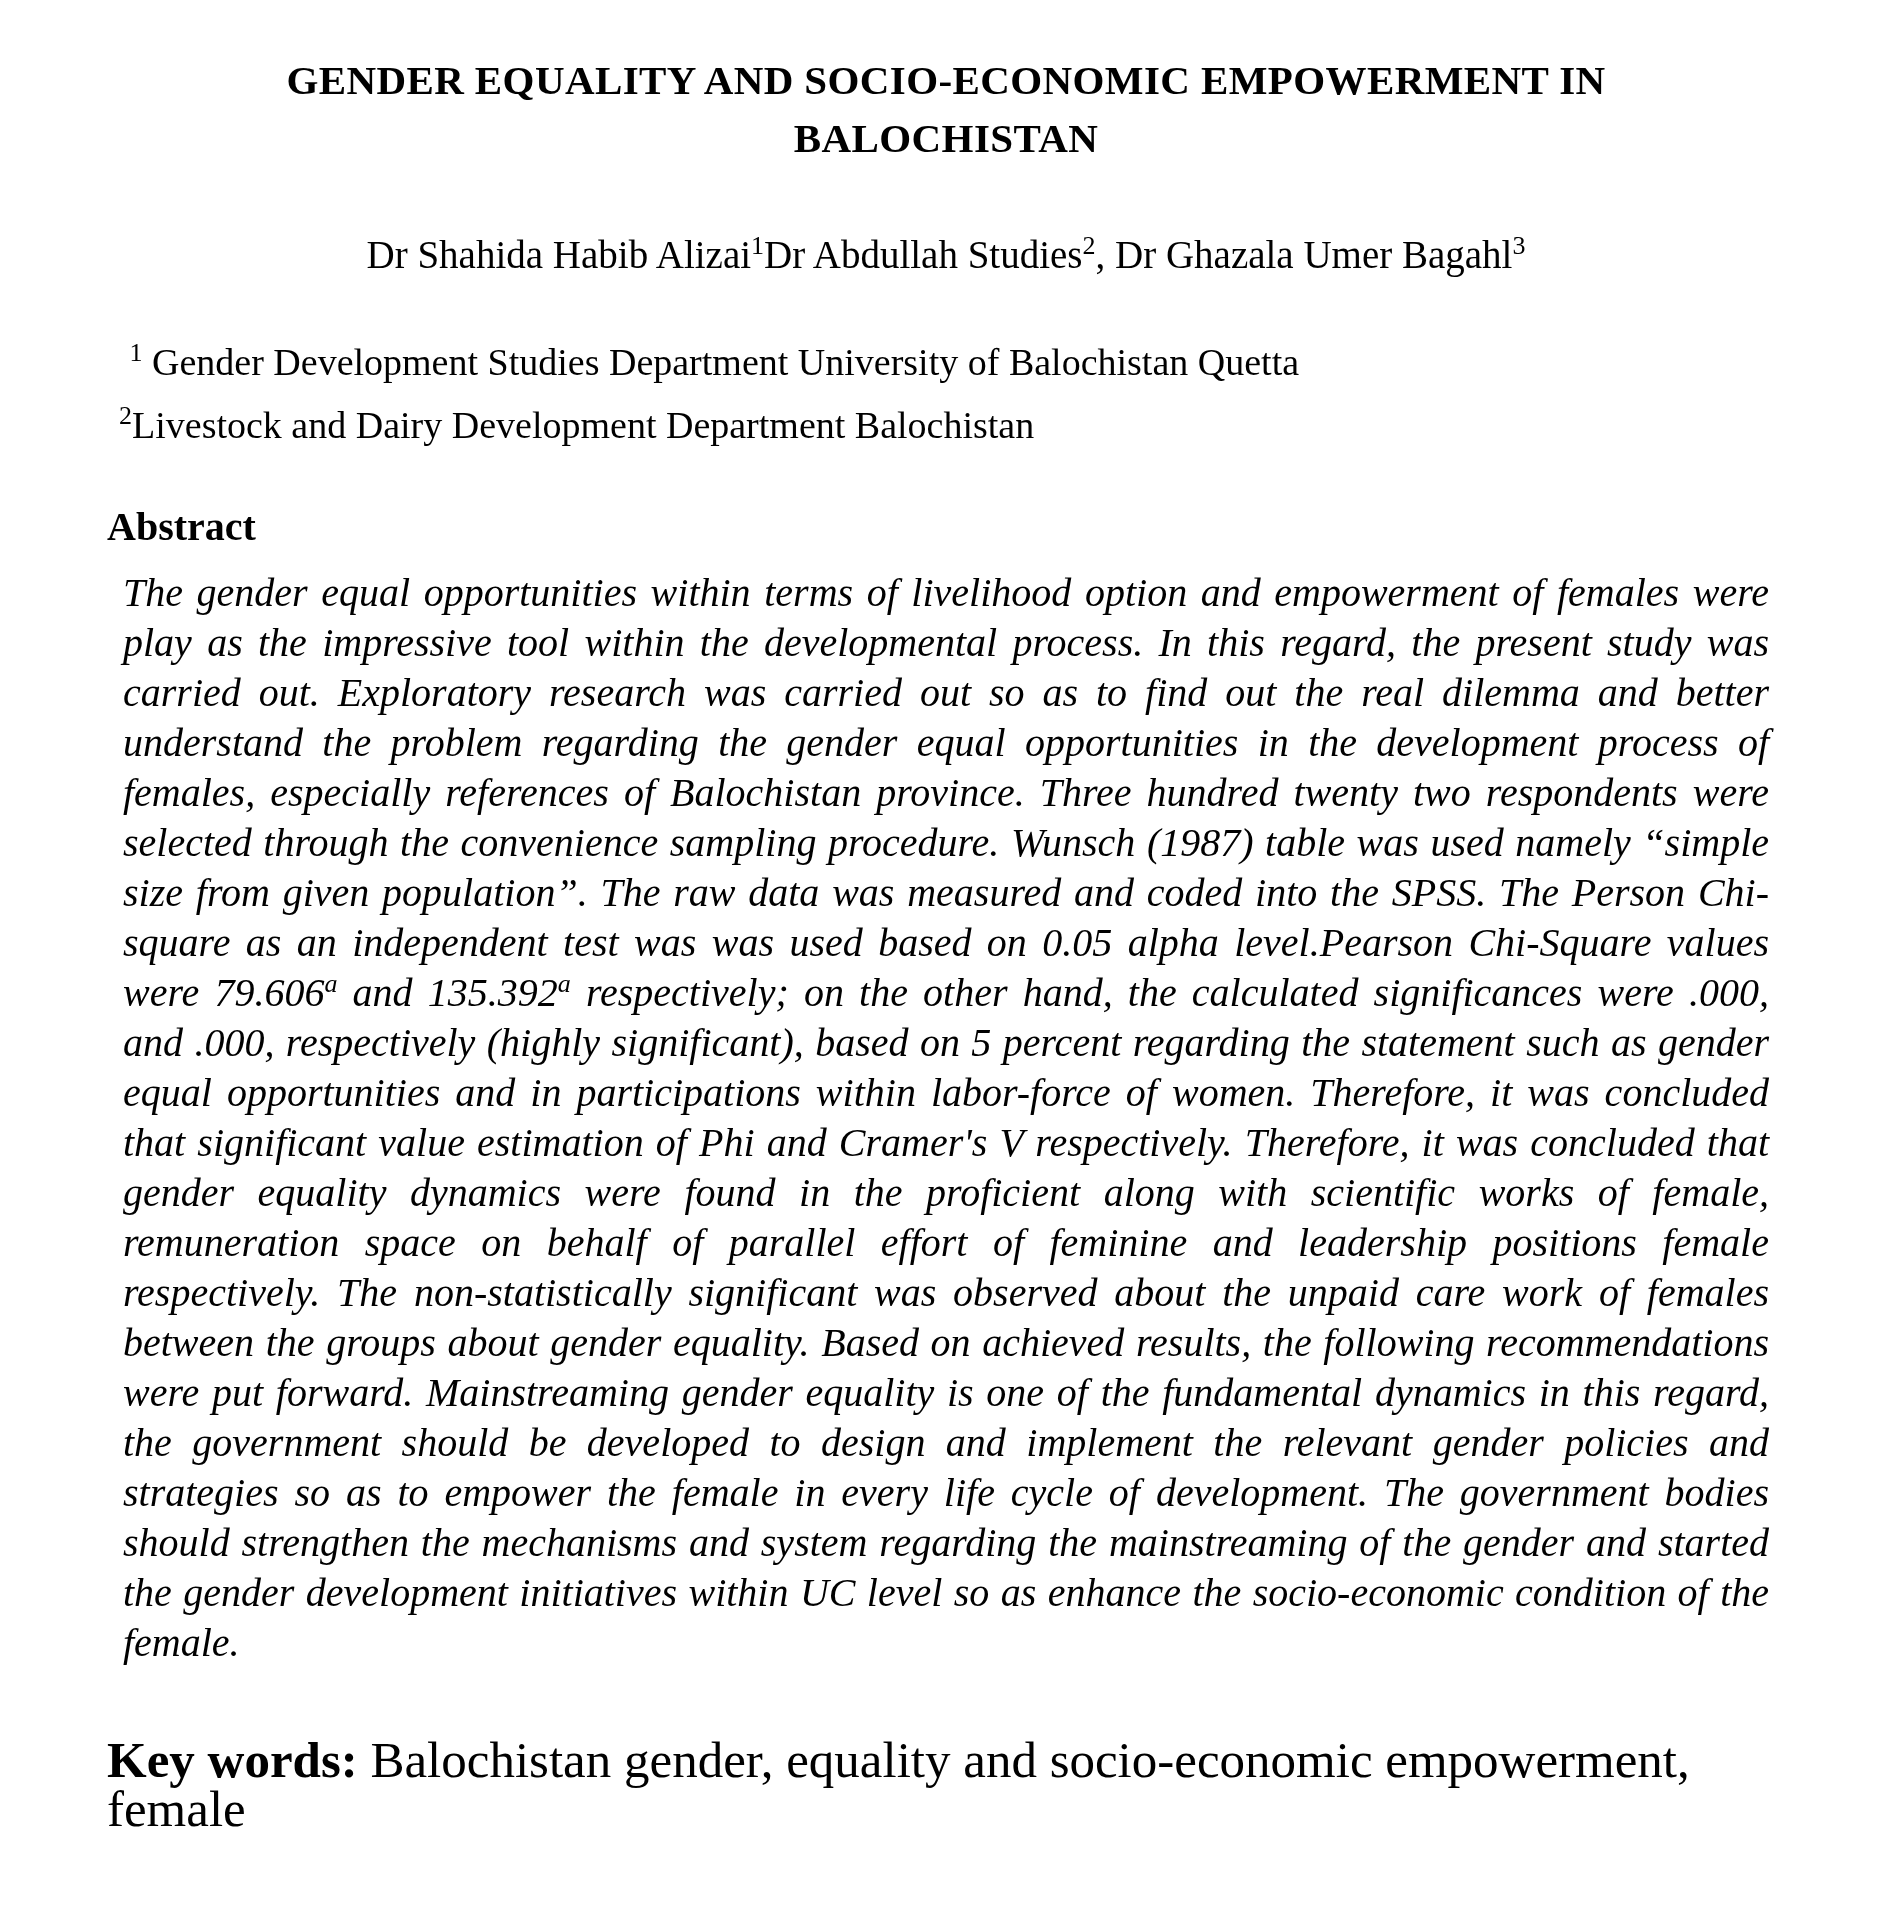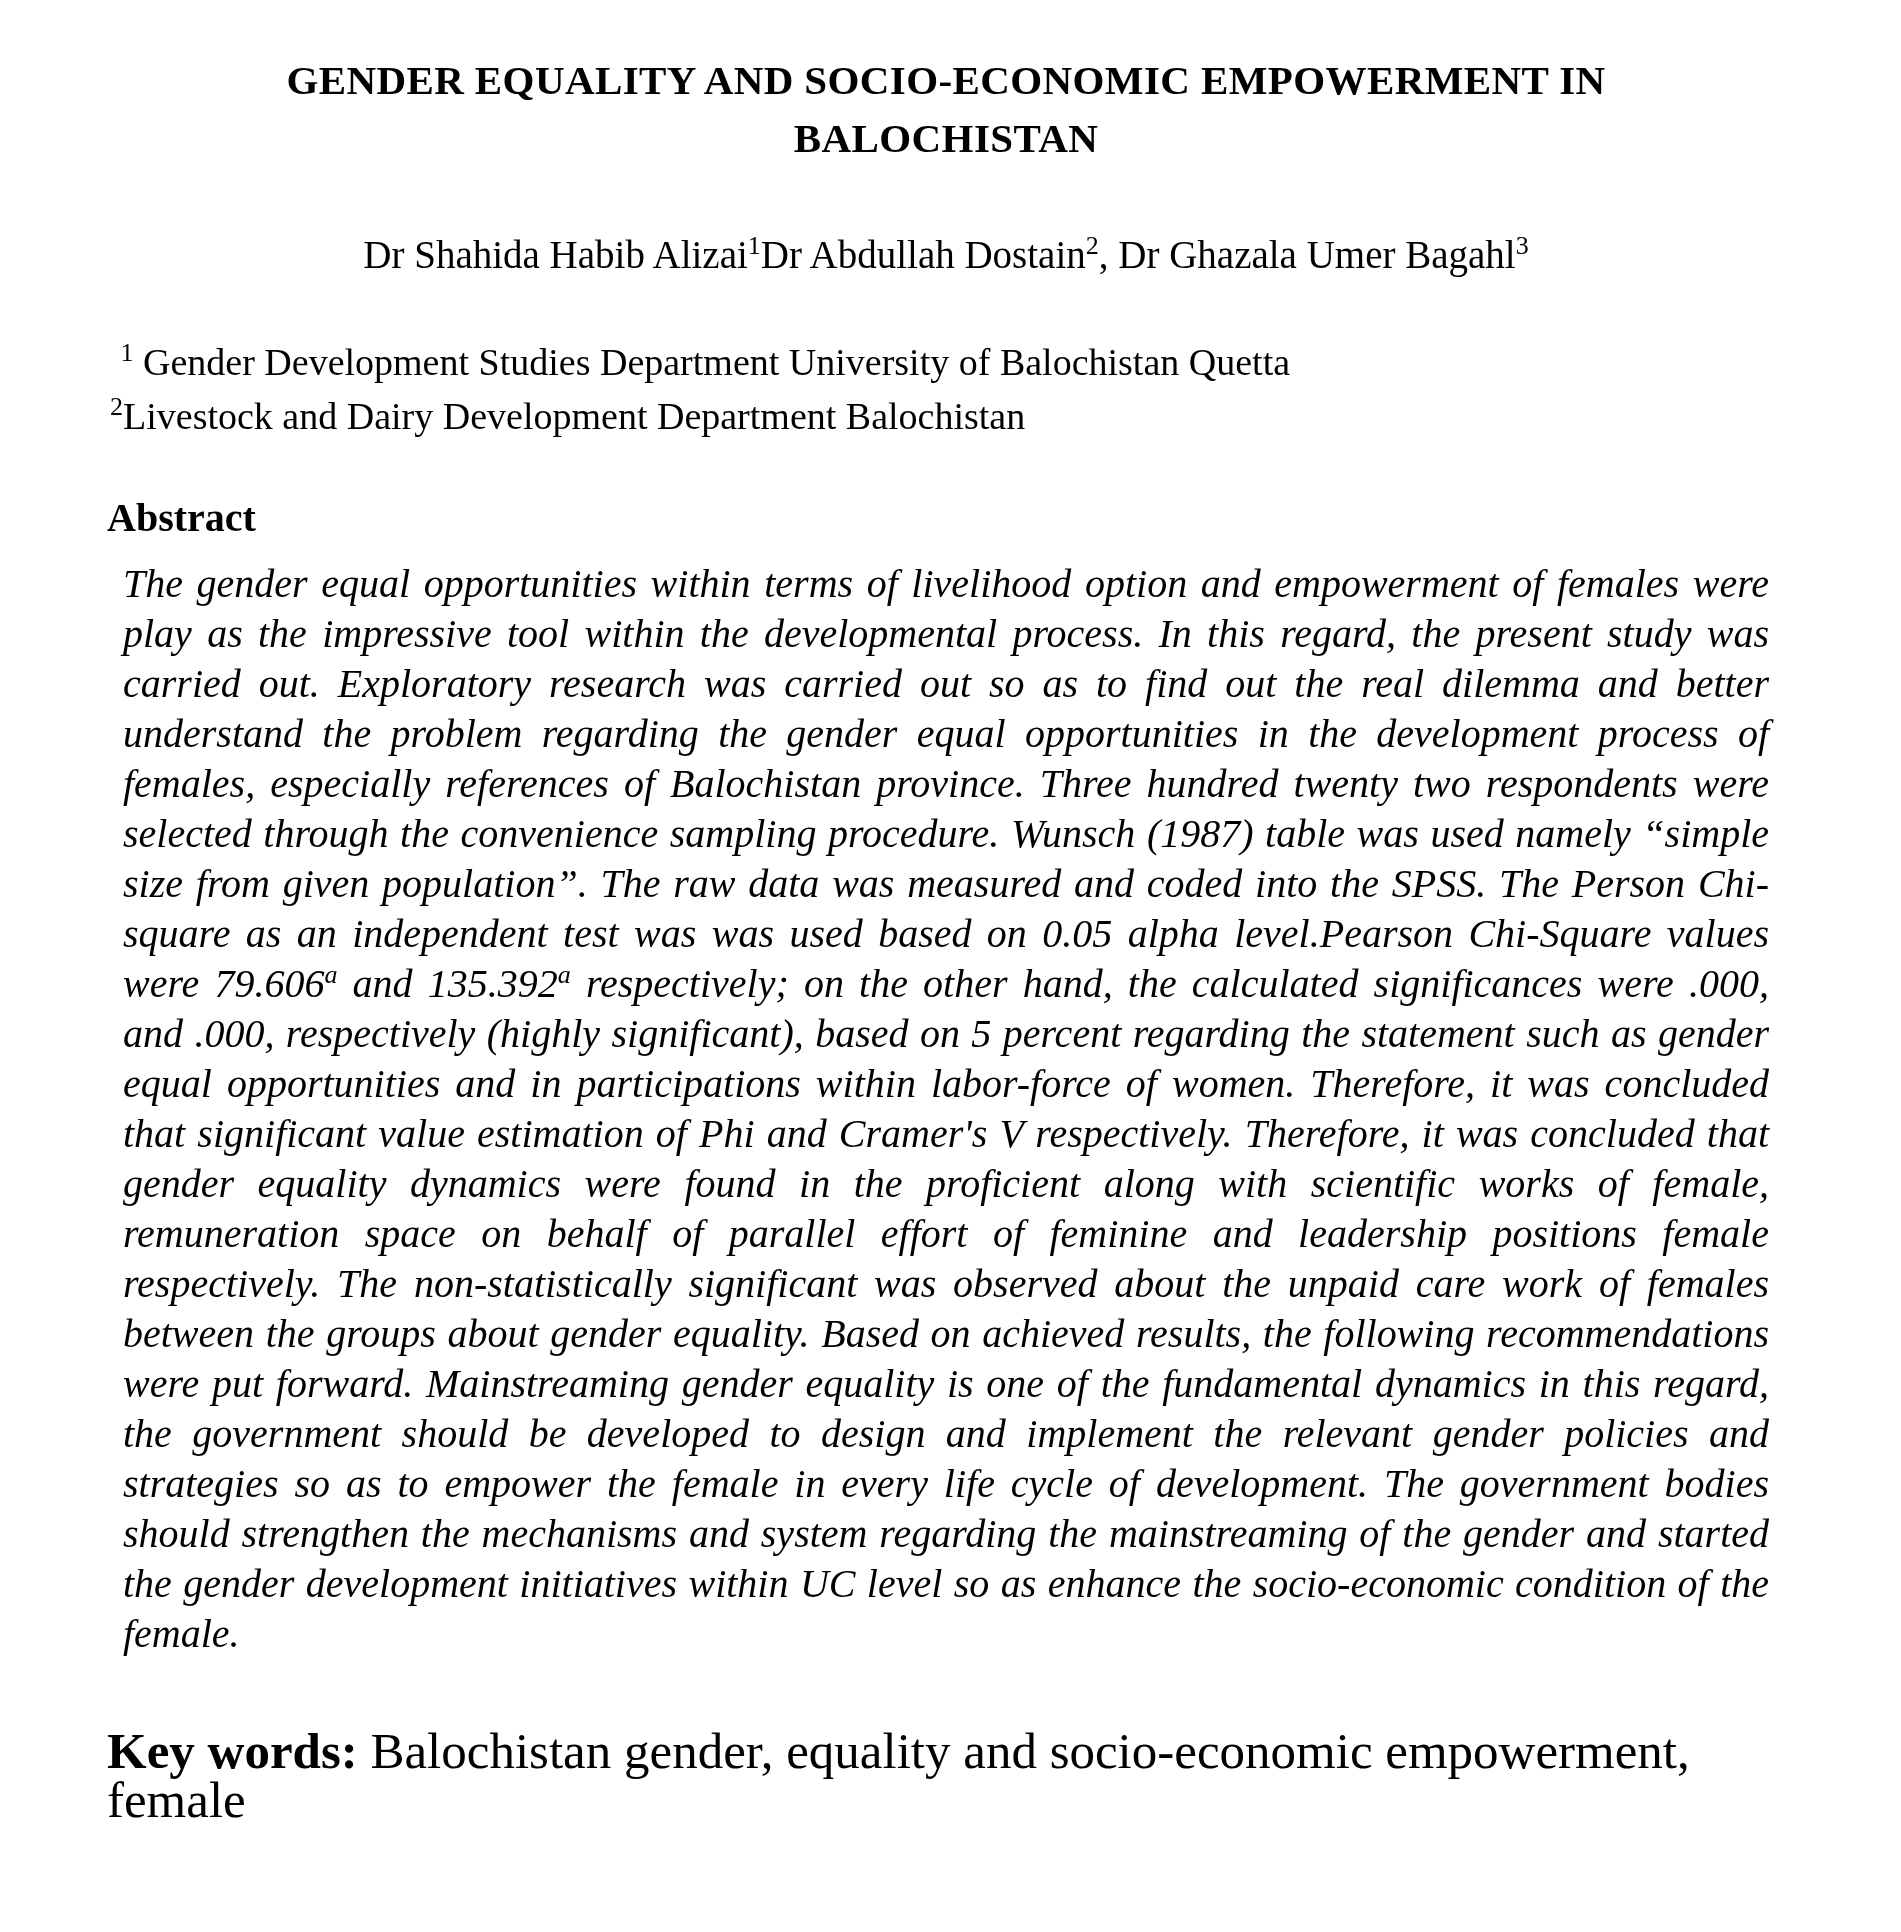--- a/index.html
+++ b/index.html
@@ -35,21 +35,21 @@
     text-align: center;
   }
   .authors sup, .affil sup {
     font-size: 26px;
     line-height: 0;
   }
   .affiliations {
     margin-top: 58px;
   }
   .affil {
-    margin: 3px;
+    margin: 12px;
     font-size: 38px;
     line-height: 51px;
   }
   .affil.indent-1 {
     padding-left: 10.5px;
   }
   .abstract-heading {
     margin: 51px 0 0 0;
     font-size: 40px;
     line-height: 50px;
@@ -76,21 +76,21 @@
     font-weight: bold;
   }
 </style>
 </head>
 <body>
 
 <div class="page">
 
   <h1 class="title">GENDER EQUALITY AND SOCIO-ECONOMIC EMPOWERMENT IN BALOCHISTAN</h1>
 
-  <p class="authors"><span>Dr Shahida Habib Alizai</span><sup>1</sup><span>Dr Abdullah Dostain</span><sup>2</sup><span>, Dr Ghazala Umer Bagahl</span><sup>3</sup></p>
+  <p class="authors"><span>Dr Shahida Habib Alizai</span><sup>1</sup><span>Dr Abdullah Studies</span><sup>2</sup><span>, Dr Ghazala Umer Bagahl</span><sup>3</sup></p>
 
   <div class="affiliations">
     <p class="affil indent-1"><sup>1</sup><span> Gender Development Studies Department University of Balochistan Quetta</span></p>
     <p class="affil"><sup>2</sup><span>Livestock and Dairy Development Department Balochistan</span></p>
   </div>
 
   <p class="abstract-heading">Abstract</p>
 
   <p class="abstract-body"><span>The gender equal opportunities within terms of livelihood option and empowerment of females were play as the impressive tool within the developmental process. In this regard, the present study was carried out. Exploratory research was carried out so as to find out the real dilemma and better understand the problem regarding the gender equal opportunities in the development process of females, especially references of Balochistan province. Three hundred twenty two respondents were selected through the convenience sampling procedure. Wunsch (1987) table was used namely “simple size from given population”. The raw data was measured and coded into the SPSS. The Person Chi-square as an independent test was was used based on 0.05 alpha level.Pearson Chi-Square values were 79.606</span><sup>a</sup><span> and 135.392</span><sup>a</sup><span> respectively; on the other hand, the calculated significances were .000, and .000, respectively (highly significant), based on 5 percent regarding the statement such as gender equal opportunities and in participations within labor-force of women. Therefore, it was concluded that significant value estimation of Phi and Cramer's V respectively. Therefore, it was concluded that gender equality dynamics were found in the proficient along with scientific works of female, remuneration space on behalf of parallel effort of feminine and leadership positions female respectively. The non-statistically significant was observed about the unpaid care work of females between the groups about gender equality. Based on achieved results, the following recommendations were put forward. Mainstreaming gender equality is one of the fundamental dynamics in this regard, the government should be developed to design and implement the relevant gender policies and strategies so as to empower the female in every life cycle of development. The government bodies should strengthen the mechanisms and system regarding the mainstreaming of the gender and started the gender development initiatives within UC level so as enhance the socio-economic condition of the female.</span></p>
 

